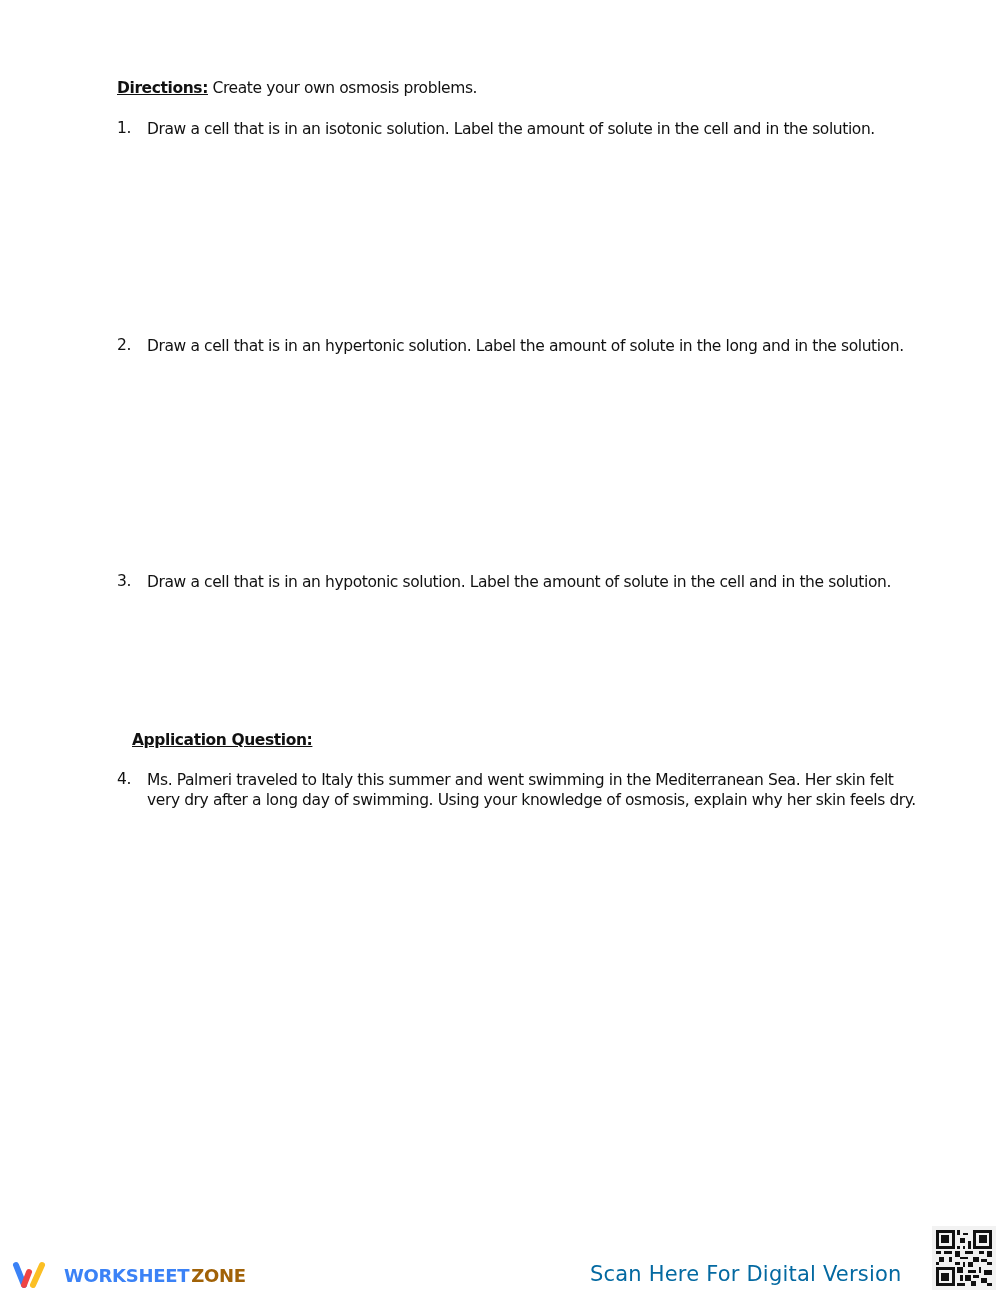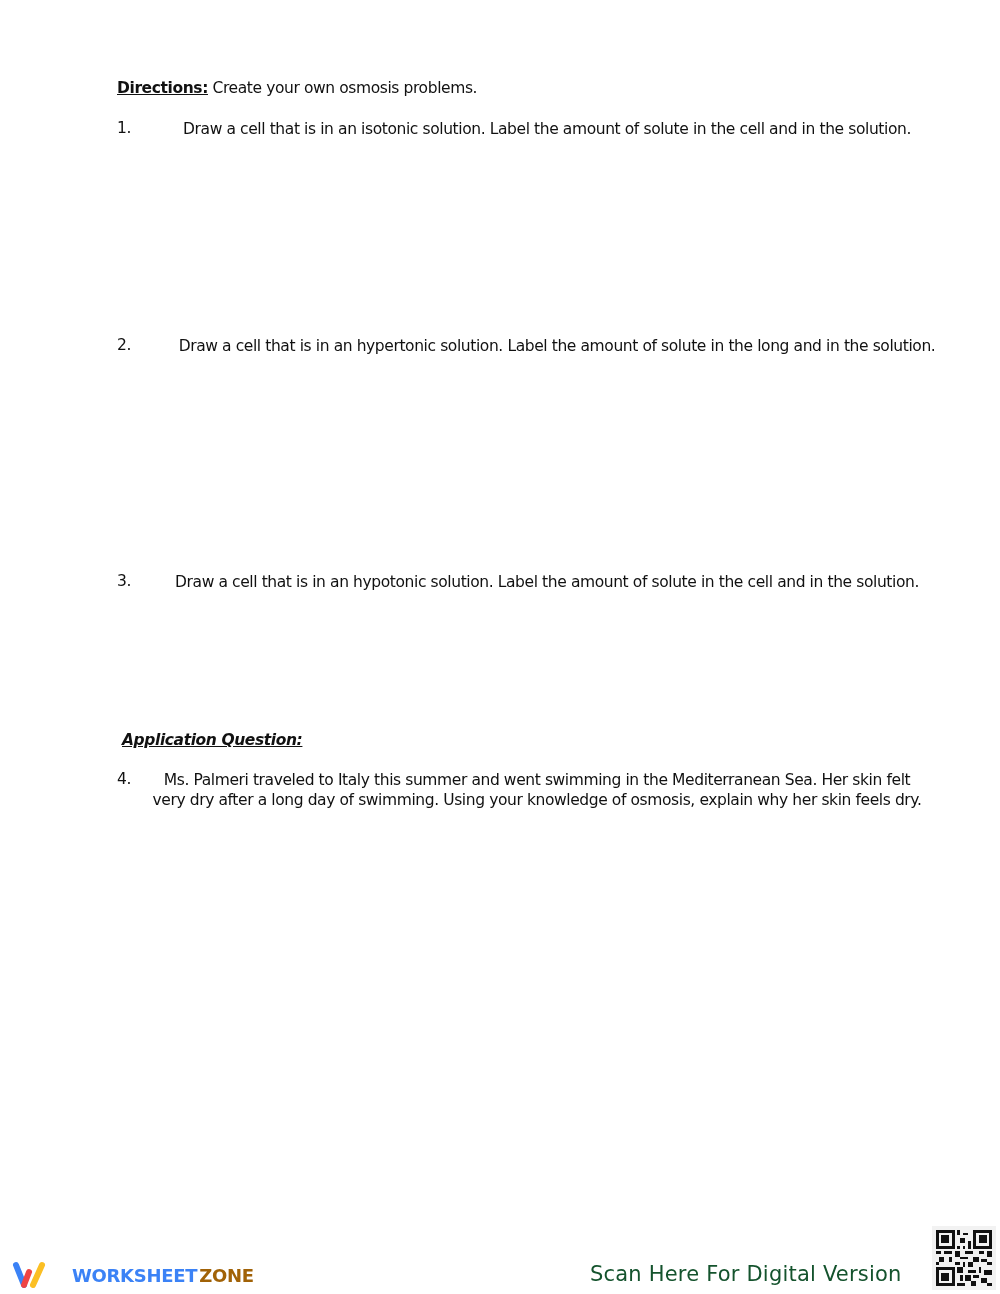--- a/index.html
+++ b/index.html
@@ -3,25 +3,25 @@
 <meta charset="utf-8">
 <style>
   html, body { margin: 0; padding: 0; background: #ffffff; }
   body { width: 1000px; height: 1294px; position: relative; overflow: hidden;
          font-family: "DejaVu Sans", sans-serif; color: #111; }
   .page { position: absolute; left: 0; top: 0; width: 1000px; height: 1294px; }
   .txt { position: absolute; font-size: 15.5px; letter-spacing: -0.4px; white-space: nowrap; }
   .bold-u { font-weight: bold; text-decoration: underline; }
   .q { position: absolute; left: 117px; font-size: 15.5px; letter-spacing: -0.4px; }
   .q .num { position: absolute; left: 0; top: 0; }
-  .q .body { position: absolute; left: 30px; top: 0; width: 800px; line-height: 20px; white-space: normal; text-align: center; }
+  .q .body { position: absolute; left: 30px; top: 0; width: 800px; line-height: 20px; white-space: normal; }
   .footer-logo { position: absolute; left: 12px; top: 1258px; height: 34px; display: flex; align-items: center; }
-  .brand1 { font-family: "DejaVu Sans", sans-serif; font-weight: bold; font-size: 18px; color: #3b82f6; letter-spacing: -0.3px; margin-left: 24px; }
+  .brand1 { font-family: "DejaVu Sans", sans-serif; font-weight: bold; font-size: 18px; color: #3b82f6; letter-spacing: -0.3px; margin-left: 16px; }
   .brand2 { font-family: "DejaVu Sans", sans-serif; font-weight: bold; font-size: 18px; color: #a16207; letter-spacing: -0.3px; margin-left: 2px; }
-  .scan { position: absolute; left: 590px; top: 1262px; font-family: "DejaVu Sans", sans-serif; font-size: 21px; color: #14532d; letter-spacing: 0.2px; }
+  .scan { position: absolute; left: 590px; top: 1262px; font-family: "DejaVu Sans", sans-serif; font-size: 21px; color: #0369a1; letter-spacing: 0.2px; }
   .qr { position: absolute; left: 932px; top: 1226px; width: 64px; height: 64px; background: #f2f2f2; }
 </style>
 </head>
 <body>
 
 <div class="page">
 
   <div class="txt" style="left:117px; top:79px;">
     <span class="bold-u">Directions:</span><span> Create your own osmosis problems.</span>
   </div>
@@ -34,21 +34,21 @@
   <div class="q" style="top:336px;">
     <span class="num">2.</span>
     <span class="body" style="width:820px;">Draw a cell that is in an hypertonic solution. Label the amount of solute in the long and in the solution.</span>
   </div>
 
   <div class="q" style="top:572px;">
     <span class="num">3.</span>
     <span class="body">Draw a cell that is in an hypotonic solution. Label the amount of solute in the cell and in the solution.</span>
   </div>
 
-  <div class="txt bold-u" style="left:122px; top:731px;font-style:italic;">Application Question:</div>
+  <div class="txt bold-u" style="left:132px; top:731px;">Application Question:</div>
 
   <div class="q" style="top:770px;">
     <span class="num">4.</span>
     <span class="body" style="width:780px;">Ms. Palmeri traveled to Italy this summer and went swimming in the Mediterranean Sea. Her skin felt very dry after a long day of swimming.  Using your knowledge of osmosis, explain why her skin feels dry.</span>
   </div>
 
   <div class="footer-logo">
     <svg width="36" height="30" viewBox="0 0 36 30">
       <line x1="4" y1="5" x2="12" y2="25" stroke="#3b82f6" stroke-width="6" stroke-linecap="round"></line>
       <line x1="12" y1="25" x2="17" y2="12" stroke="#ef4444" stroke-width="6" stroke-linecap="round"></line>

